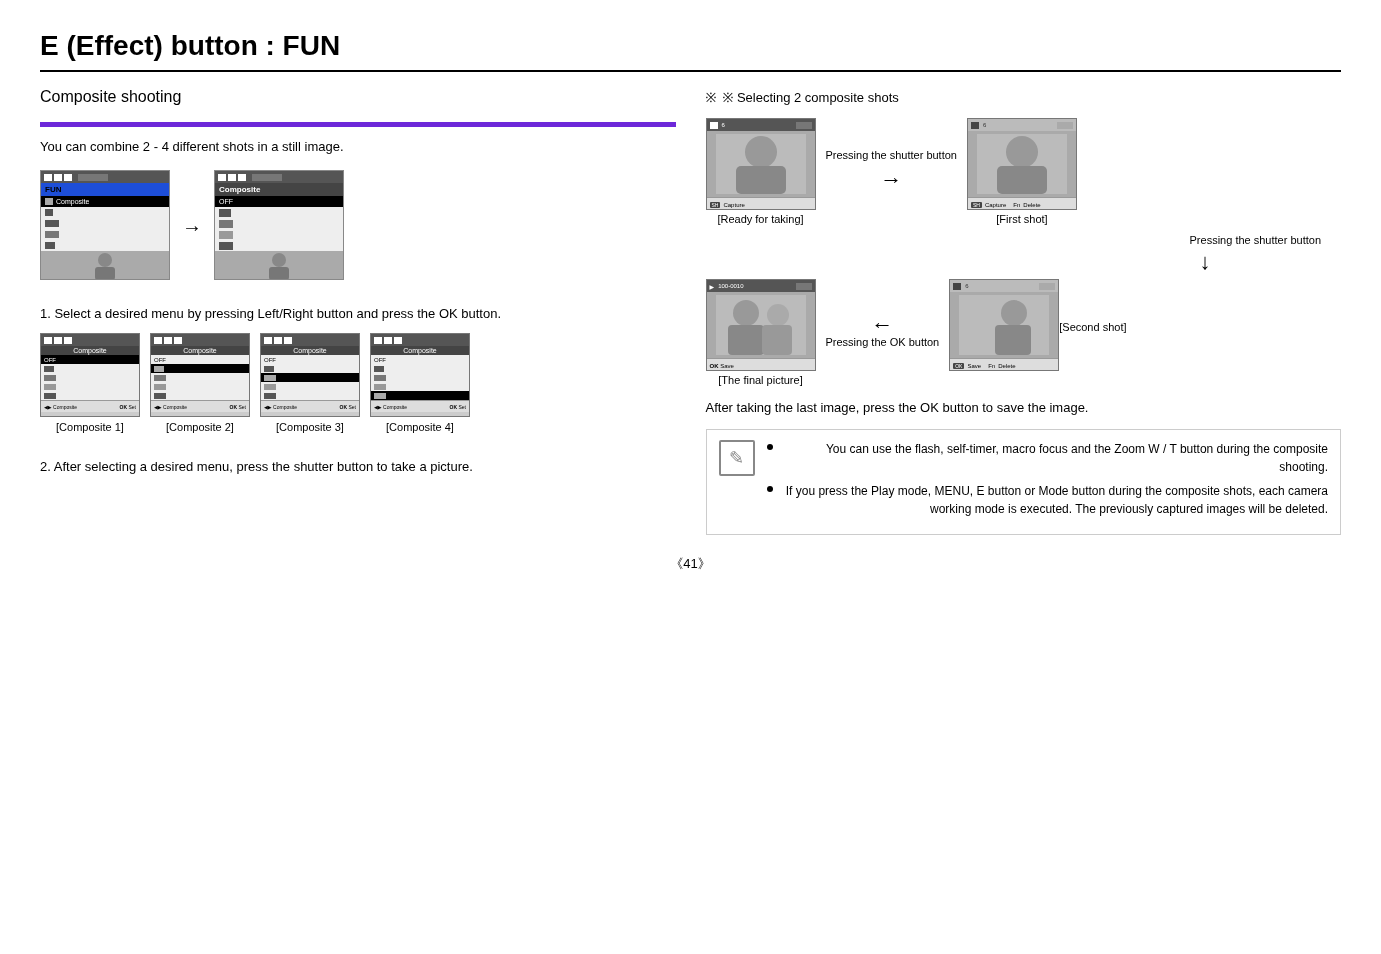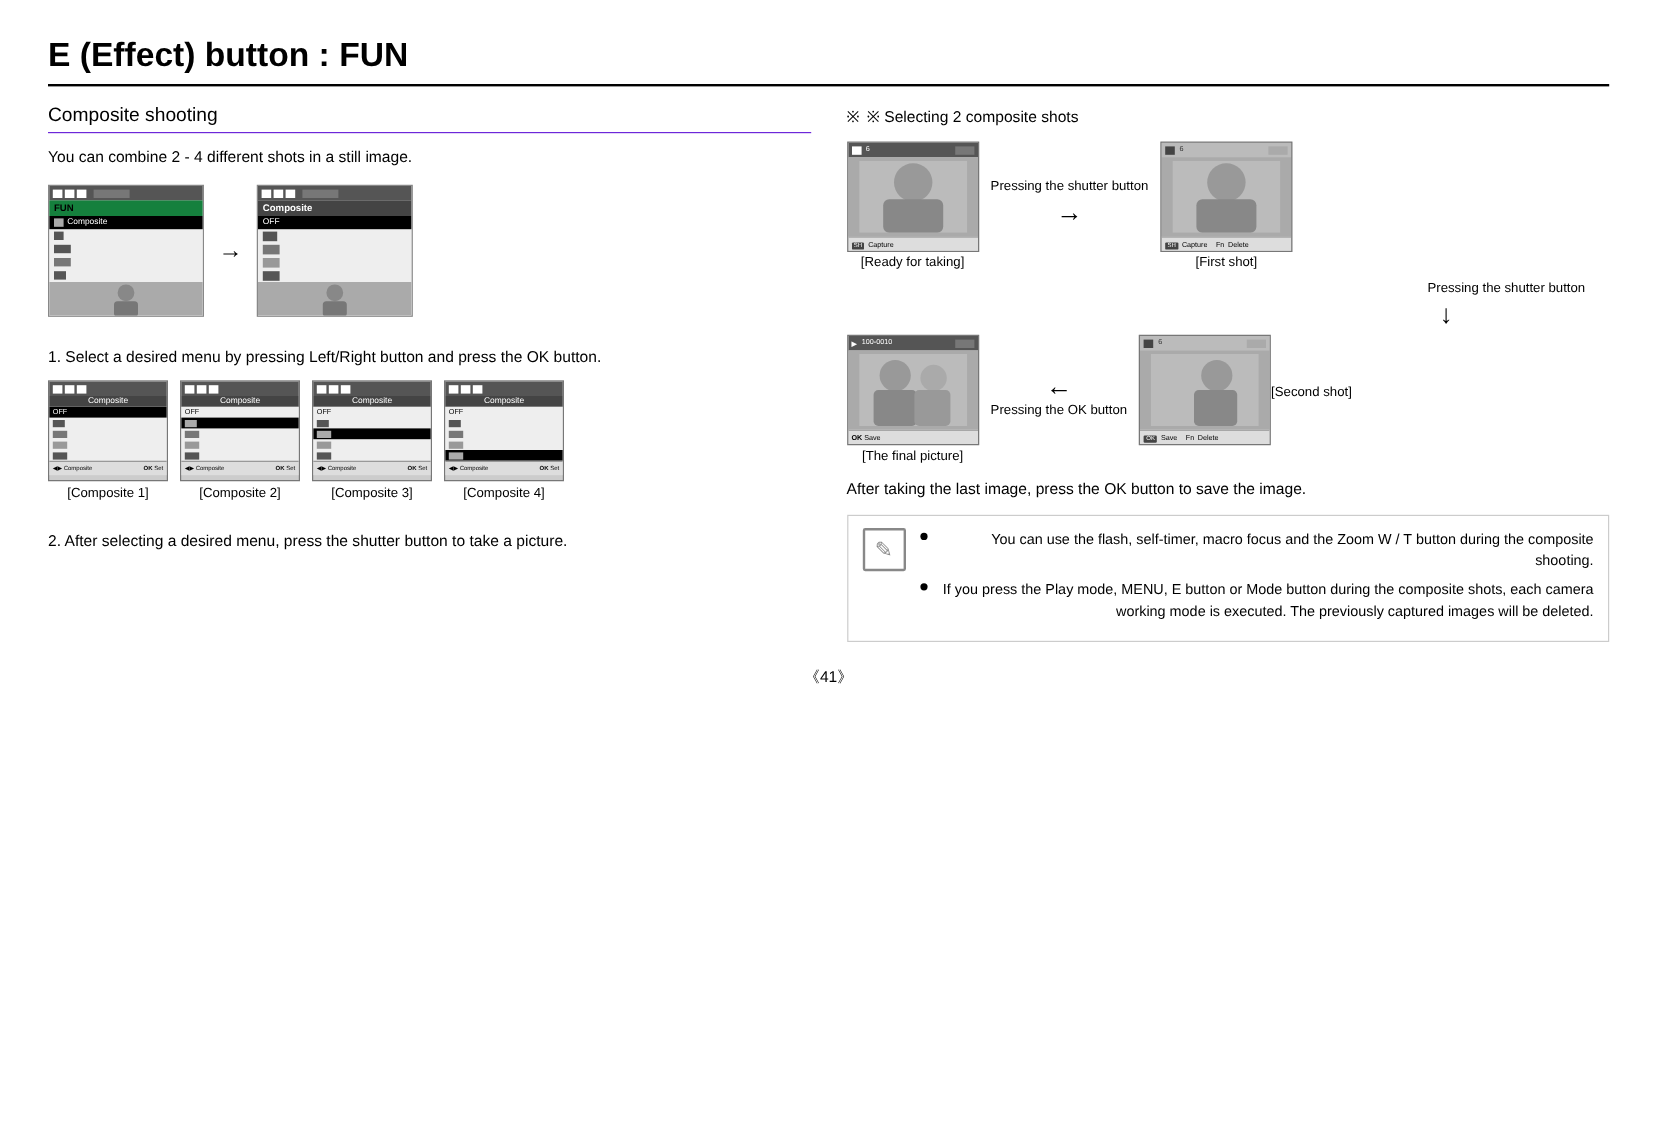--- a/index.html
+++ b/index.html
@@ -27,22 +27,22 @@
       flex: 1;
       min-width: 0;
     }
     .right-col {
       flex: 1;
       min-width: 0;
     }
     .section-title {
       font-size: 16px;
       font-weight: normal;
-      border-bottom: 1px solid #6d28d9;
-      padding-bottom: 4px;
+      border-bottom: 5px solid #6d28d9;
+      padding-bottom: 16px;
       margin-bottom: 12px;
     }
     .body-text {
       margin-bottom: 14px;
       font-size: 13px;
     }
     .bullet-item {
       display: flex;
       align-items: flex-start;
       gap: 8px;
@@ -246,21 +246,21 @@
 
     <div class="screens-row">
 
       <div class="camera-screen large">
         <div class="cam-topbar">
           <div class="cam-icon-w"></div>
           <div class="cam-icon-w"></div>
           <div class="cam-icon-w"></div>
           <div style="width:30px;height:7px;background:#777;margin-left:4px;"></div>
         </div>
-        <div style="background:#15803d;padding:2px 4px;font-size:8px;font-weight:bold;">FUN</div>
+        <div style="background:#1d4ed8;padding:2px 4px;font-size:8px;font-weight:bold;">FUN</div>
         <div style="background:#eee;flex:1;">
           <div style="height:11px;padding:0 4px;display:flex;align-items:center;font-size:7px;gap:3px;background:#000;color:#fff;">
             <div style="width:8px;height:7px;background:#aaa;"></div>
             <span>Composite</span>
           </div>
           <div style="height:11px;padding:0 4px;display:flex;align-items:center;font-size:7px;gap:3px;">
             <div style="width:8px;height:7px;background:#555;"></div>
           </div>
           <div style="height:11px;padding:0 4px;display:flex;align-items:center;font-size:7px;gap:3px;">
             <div style="width:14px;height:7px;background:#555;"></div>

